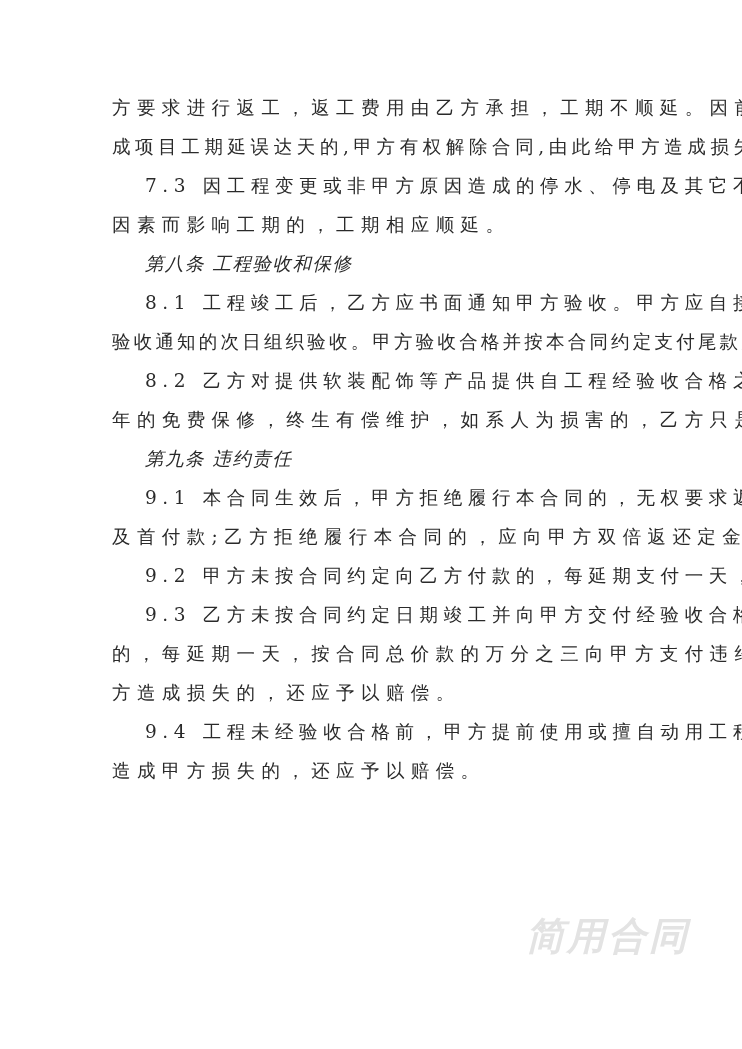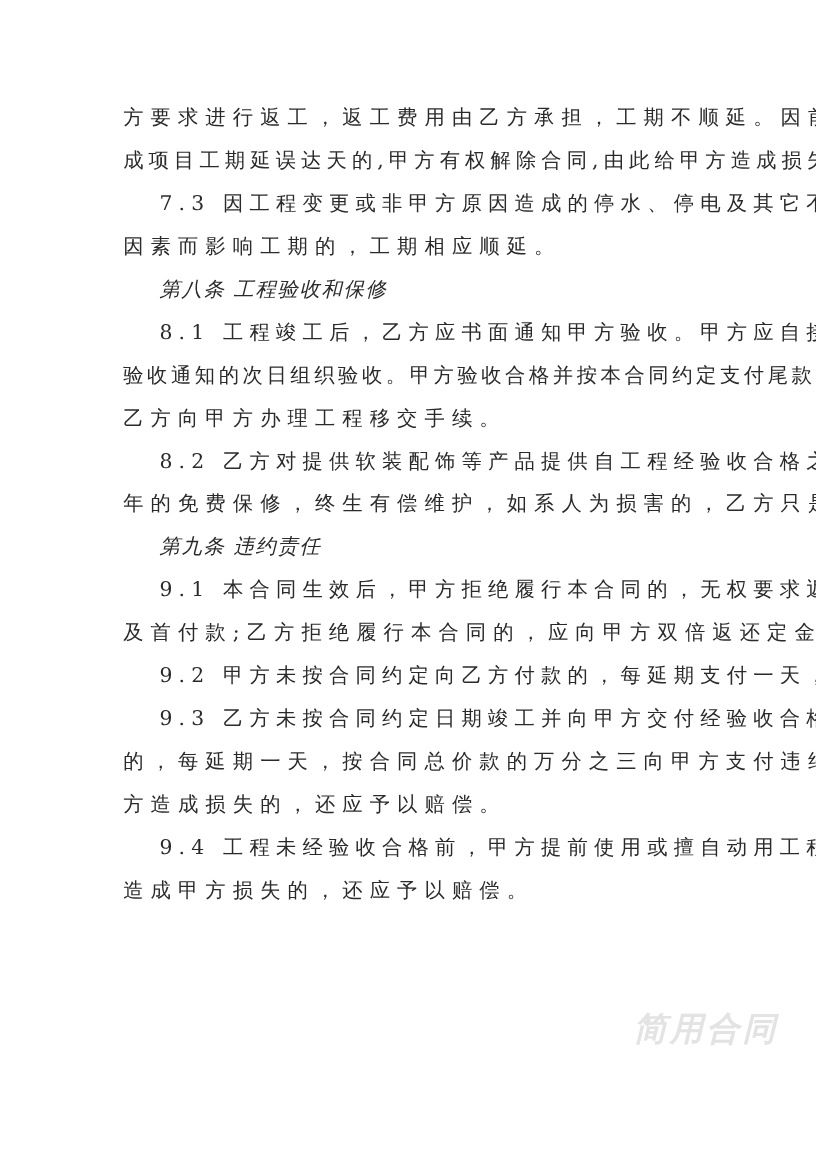--- a/index.html
+++ b/index.html
@@ -13,35 +13,34 @@
     letter-spacing: 6.4px;
   }
   .line.tight { letter-spacing: 3.2px; }
   .indent { padding-left: 33px; }
   .heading { padding-left: 33px; letter-spacing: 1.5px; font-style: italic; }
   .watermark {
     position: absolute; left: 508px; top: 912px; width: 200px; text-align: center;
     color: #e3e3e3; font-family: "DejaVu Sans", "Liberation Sans", sans-serif;
     font-style: italic; font-weight: bold;
   }
-  .wm-main { font-size: 30px; letter-spacing: 3px; line-height: 48px; text-align: right; }
+  .wm-main { font-size: 38px; letter-spacing: 3px; line-height: 48px; }
   .wm-sub { font-size: 17px; letter-spacing: 2px; line-height: 26px; margin-top: 4px; }
 </style>
 </head>
 <body>
 
 <div class="page">
   <div class="line">方要求进行返工，返工费用由乙方承担，工期不顺延。因前述事项造</div>
   <div class="line" style="letter-spacing:4.6px">成项目工期延误达天的,甲方有权解除合同,由此给甲方造成损失的,</div>
   <div class="line indent" style="letter-spacing:5.6px">7.3 因工程变更或非甲方原因造成的停水、停电及其它不可抗力</div>
   <div class="line">因素而影响工期的，工期相应顺延。</div>
   <div class="line heading">第八条 工程验收和保修</div>
   <div class="line indent" style="letter-spacing:5.6px">8.1 工程竣工后，乙方应书面通知甲方验收。甲方应自接到书面</div>
   <div class="line tight">验收通知的次日组织验收。甲方验收合格并按本合同约定支付尾款后，</div>
-  <div class="line">乙方向甲方办理工程移交手续。</div>
   <div class="line indent" style="letter-spacing:5.6px">8.2 乙方对提供软装配饰等产品提供自工程经验收合格之日起壹</div>
   <div class="line">年的免费保修，终生有偿维护，如系人为损害的，乙方只是提供维修</div>
   <div class="line heading">第九条 违约责任</div>
   <div class="line indent" style="letter-spacing:5.6px">9.1 本合同生效后，甲方拒绝履行本合同的，无权要求返回定金</div>
   <div class="line">及首付款;乙方拒绝履行本合同的，应向甲方双倍返还定金。</div>
   <div class="line indent" style="letter-spacing:5.6px">9.2 甲方未按合同约定向乙方付款的，每延期支付一天，按应付</div>
   <div class="line indent" style="letter-spacing:5.6px">9.3 乙方未按合同约定日期竣工并向甲方交付经验收合格的工程</div>
   <div class="line">的，每延期一天，按合同总价款的万分之三向甲方支付违约金，给甲</div>
   <div class="line">方造成损失的，还应予以赔偿。</div>
   <div class="line indent" style="letter-spacing:5.6px">9.4 工程未经验收合格前，甲方提前使用或擅自动用工程成品而</div>

